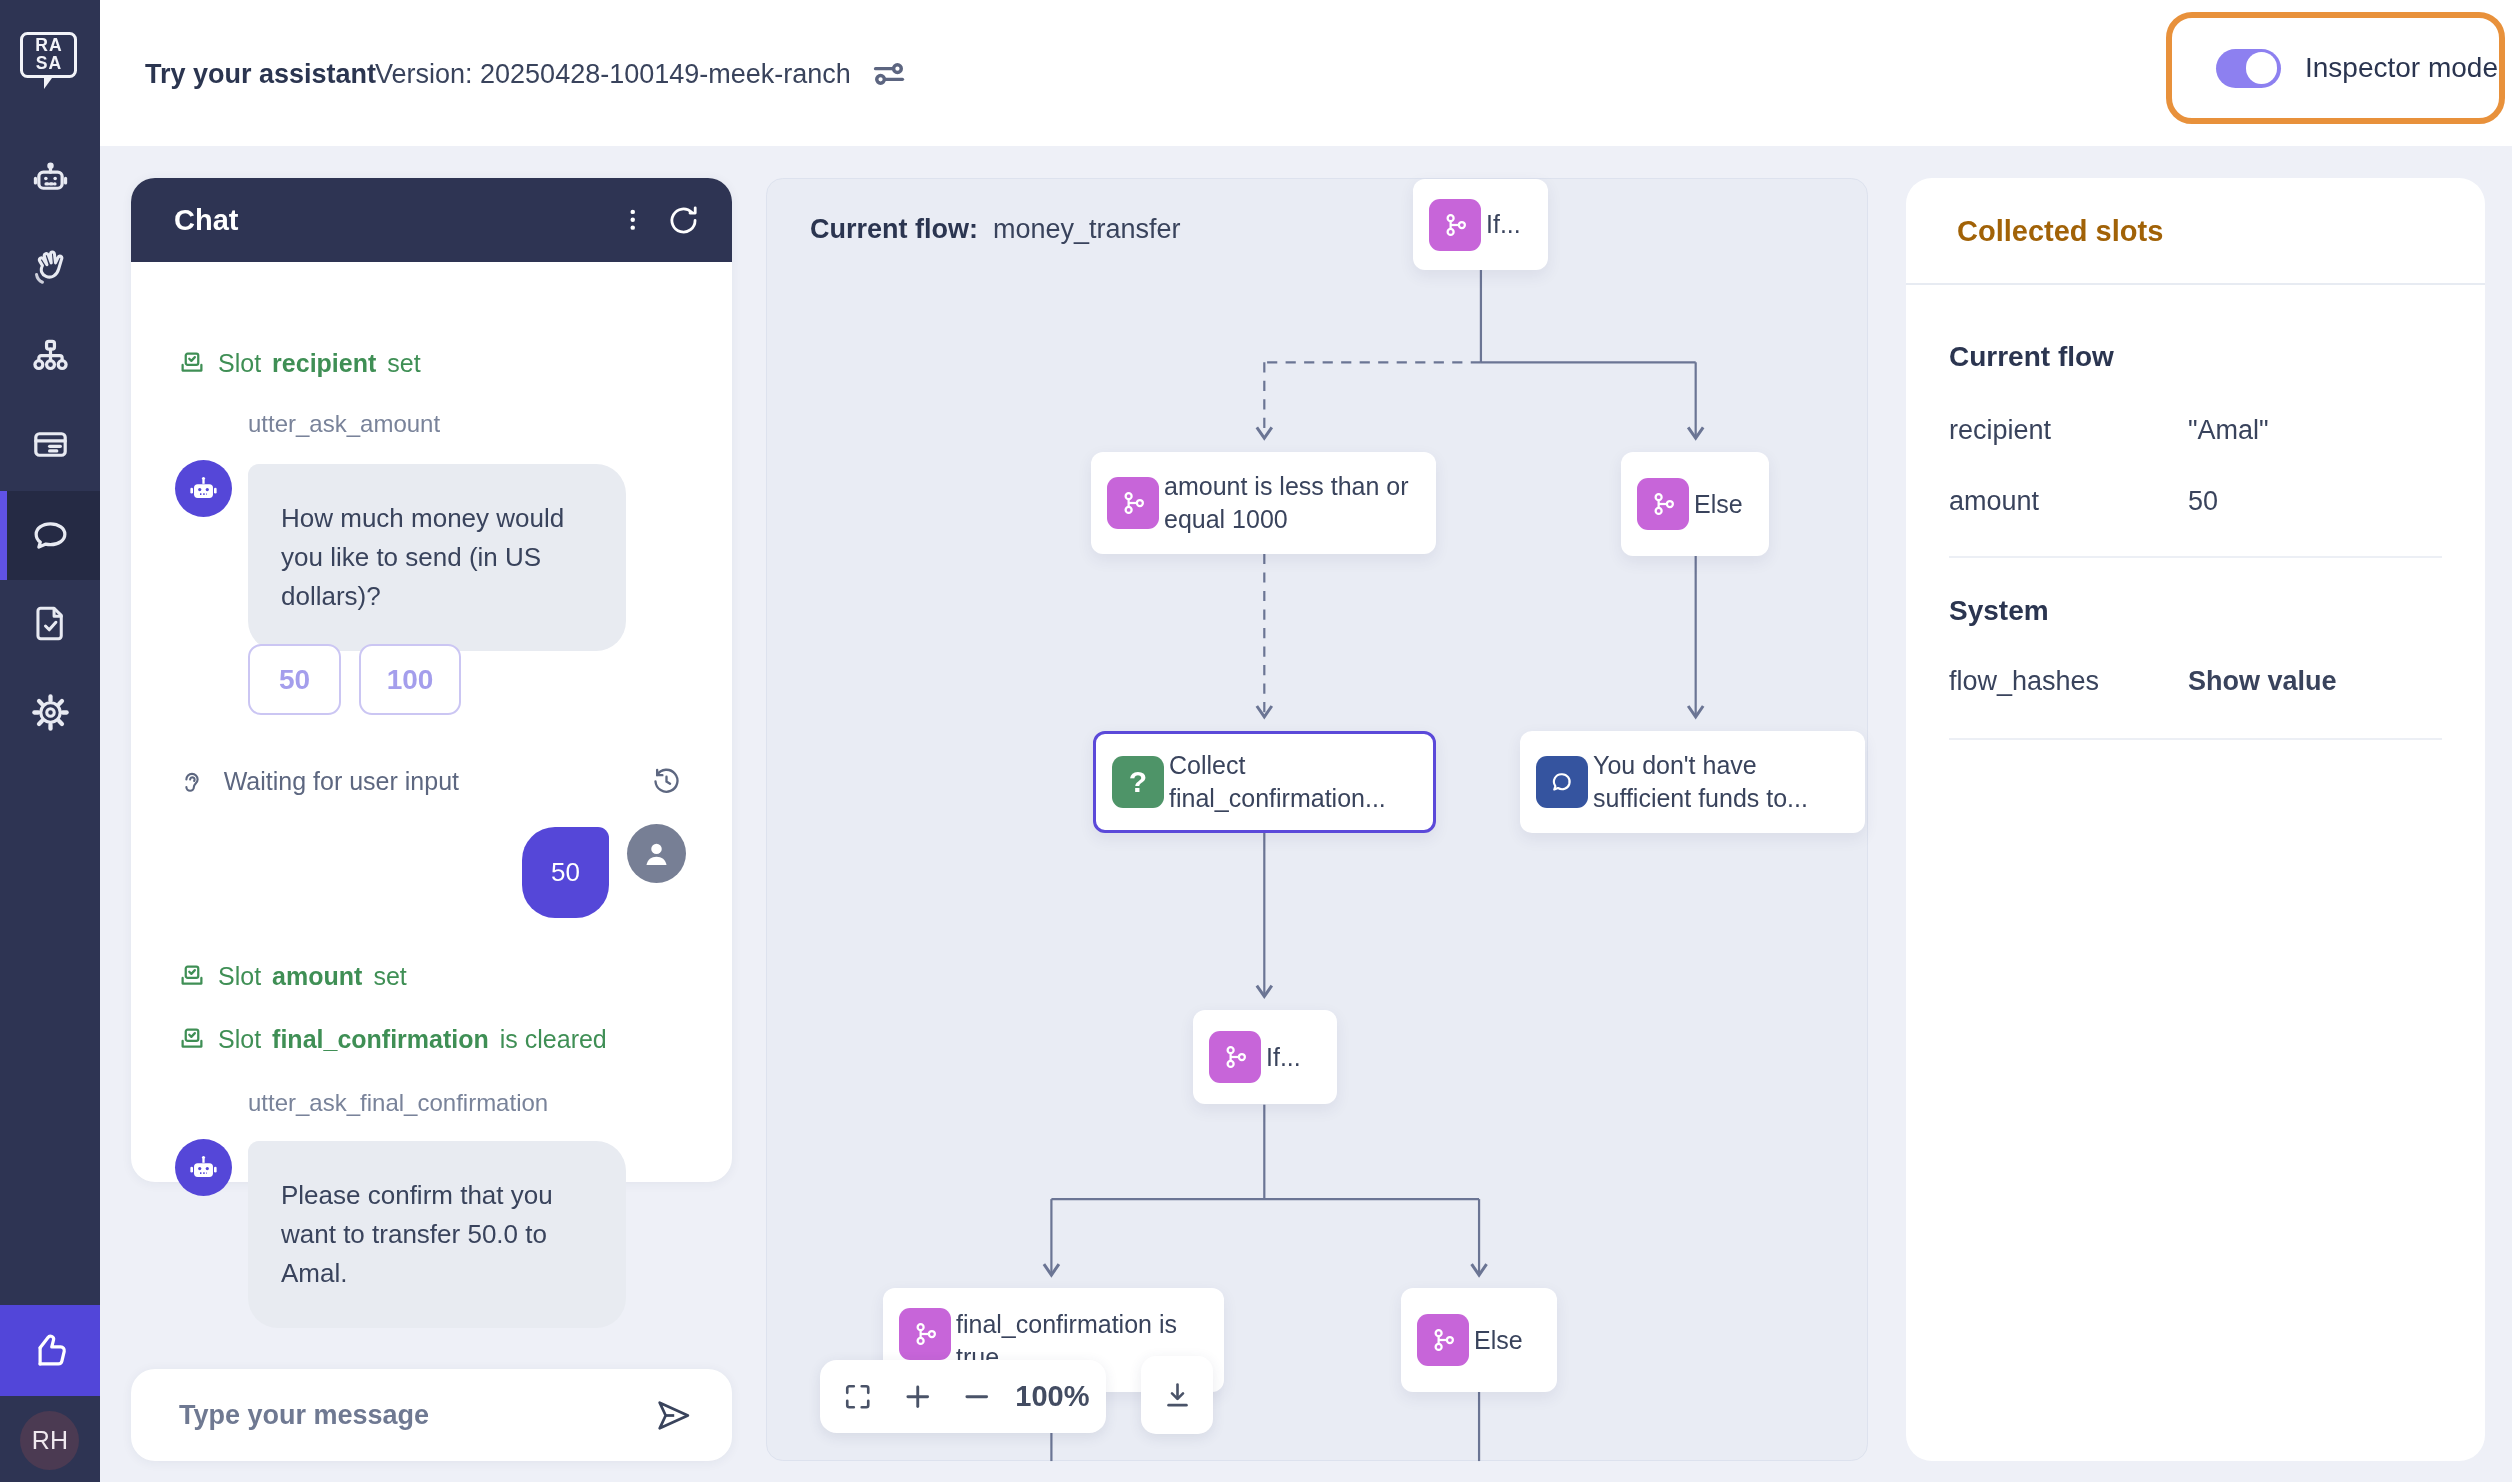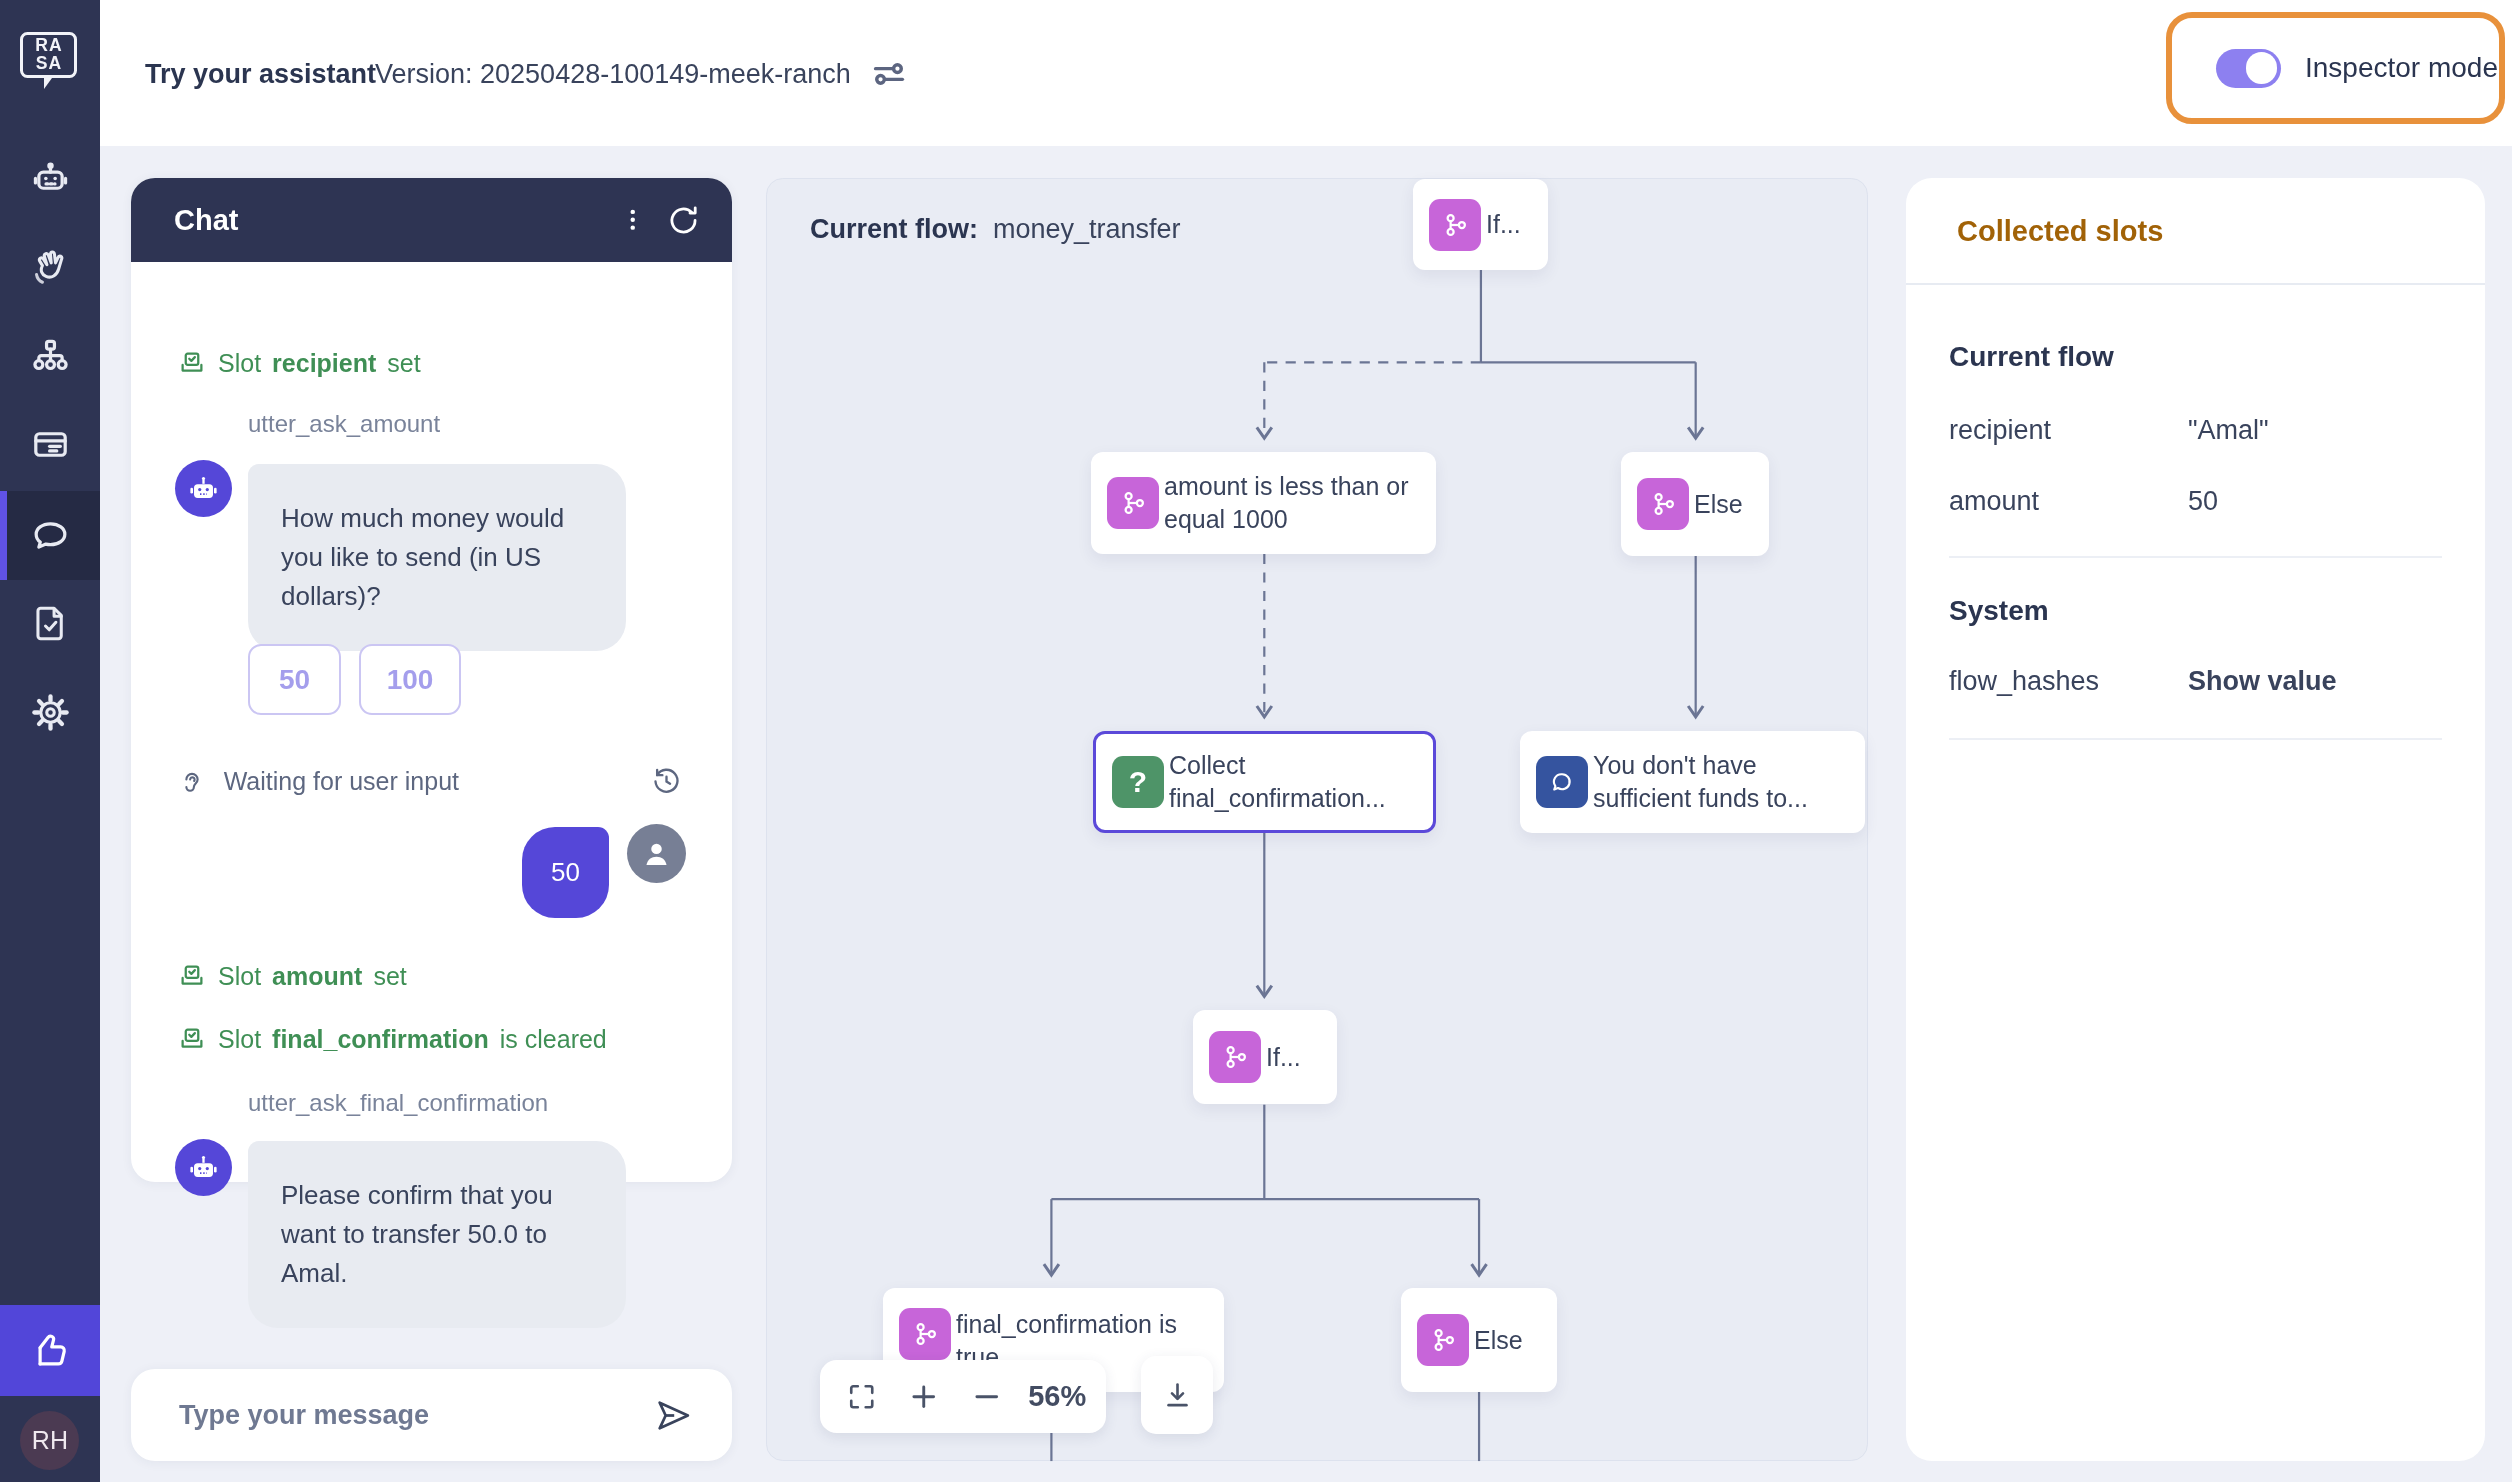--- a/index.html
+++ b/index.html
@@ -504,21 +504,21 @@
           </svg>
       </span>
     </span>
     <span class="tbtn">
       <span>
         <svg width="31.5" height="31.5" viewBox="0 0 24 24" stroke="currentColor" stroke-width="2.2" stroke-linecap="round">
             <line x1="4.5" y1="12" x2="19.5" y2="12"></line>
           </svg>
       </span>
     </span>
-    <span class="zoom-level">56%</span>
+    <span class="zoom-level">100%</span>
   </div>
   <div class="dl-btn">
     <span>
       <svg width="33" height="33" viewBox="0 0 24 24" fill="none" stroke="currentColor" stroke-width="1.9" stroke-linecap="round" stroke-linejoin="round">
         <path d="M12 4 v10"></path>
           <path d="M8 10.5 l4 4 4-4"></path>
           <path d="M5.5 19 h13"></path>
       </svg>
     </span>
   </div>

